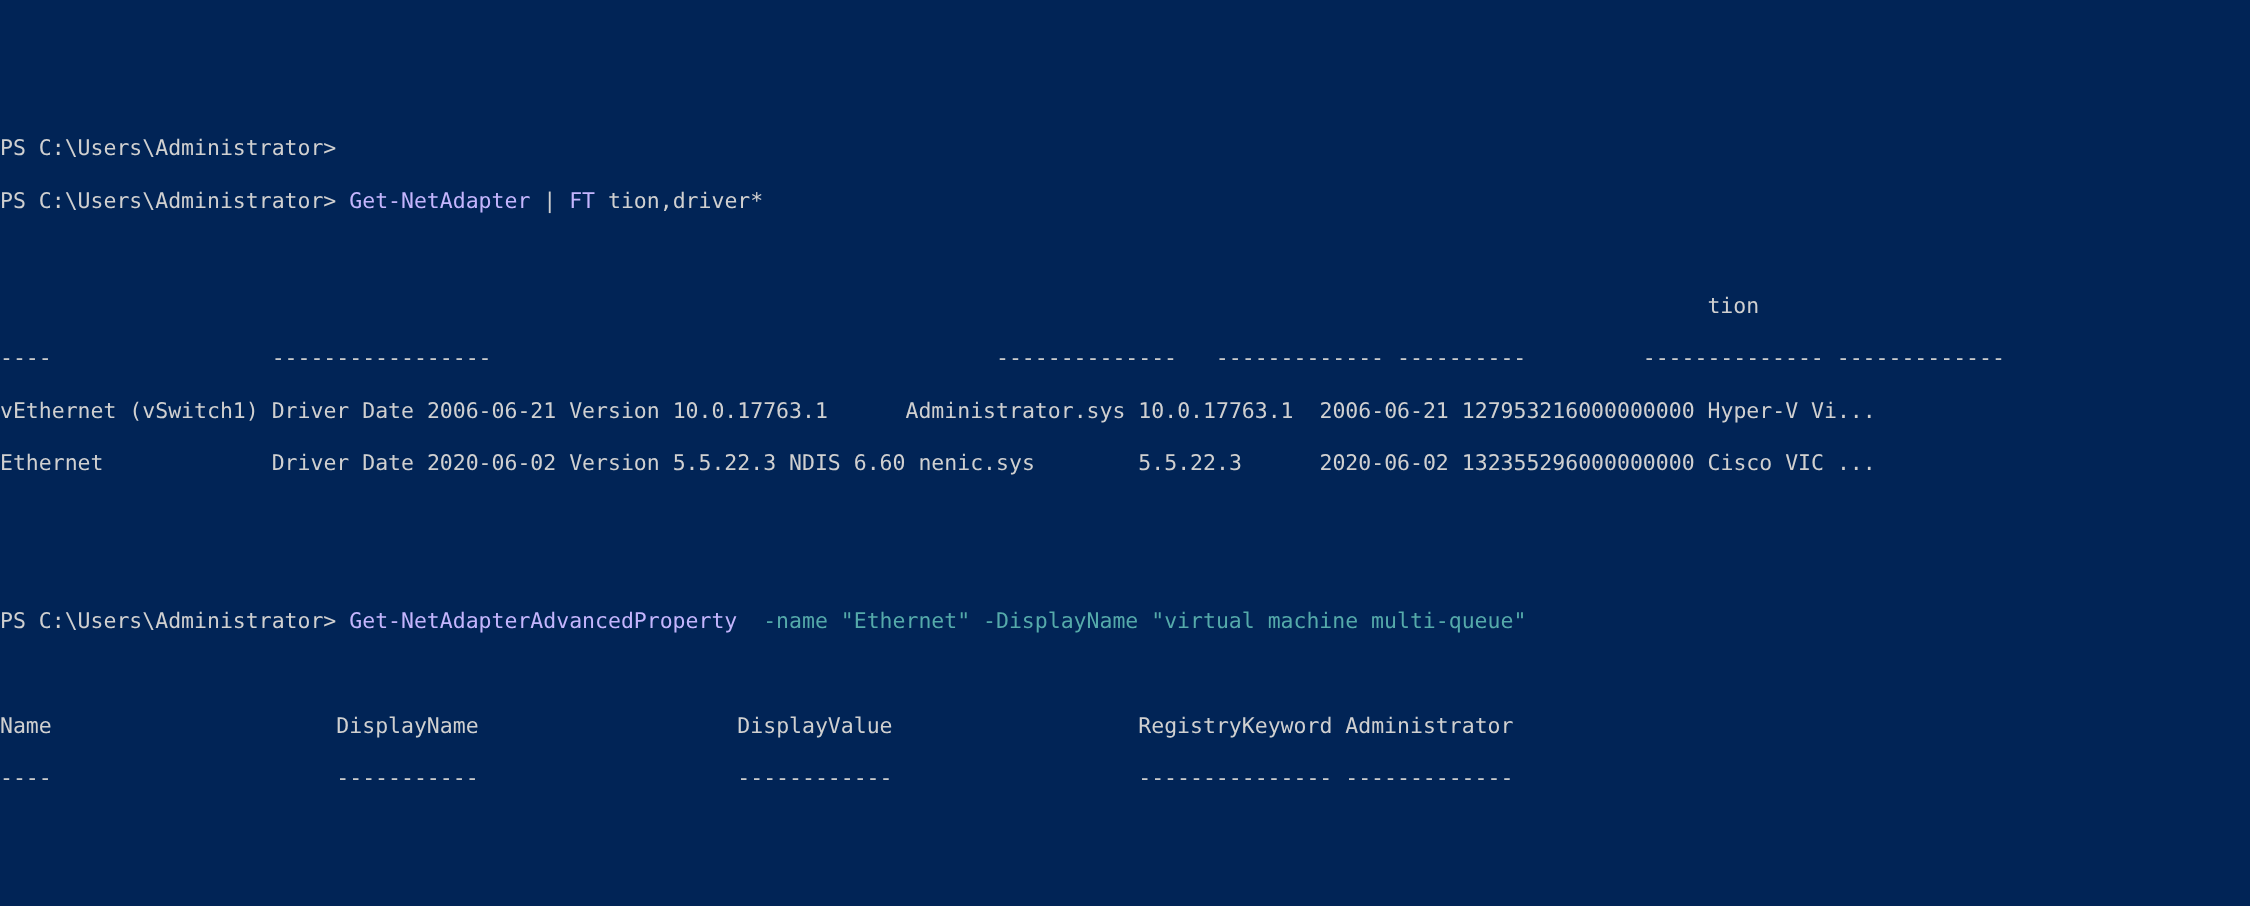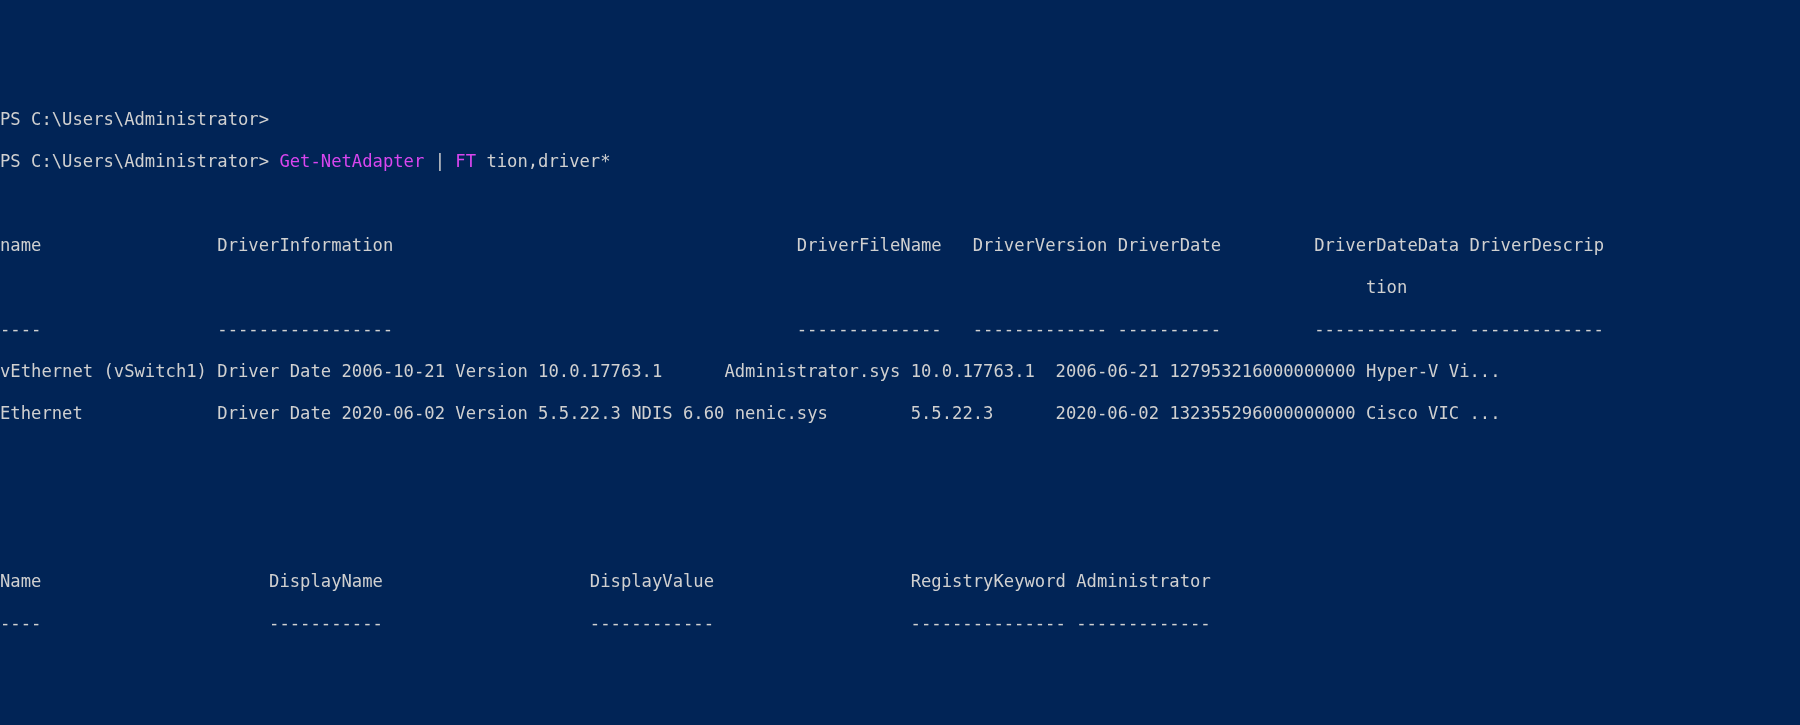--- a/index.html
+++ b/index.html
@@ -10,39 +10,39 @@
     font-size:17.2px;
     line-height:21px;
     width:1800px;
     height:725px;
     overflow:hidden;
     white-space:pre;
     letter-spacing:0px;
   }
   .term{padding:4px 0 0 0}
   .ln{display:block}
-  .cmd{color:#d946ef}
+  .cmd{color:#c4b5fd}
   .arg{color:#55aaaa}
 </style>
 </head>
 <body>
 
 
 
 <div class="term">
 <span class="ln"><span>PS C:\Users\Administrator&gt;</span></span>
 <span class="ln"><span>PS C:\Users\Administrator&gt;</span> <span class="cmd">Get-NetAdapter</span><span> | </span><span class="cmd">FT</span><span> tion,driver*</span></span>
 <span class="ln"> </span>
-<span class="ln"><span>name</span>                 <span>DriverInformation</span>                                       <span>DriverFileName</span>   <span>DriverVersion</span> <span>DriverDate</span>         <span>DriverDateData</span> <span>DriverDescrip</span></span>
 <span class="ln">                                                                                                                                    <span>tion</span></span>
 <span class="ln">----                 -----------------                                       --------------   ------------- ----------         -------------- -------------</span>
-<span class="ln"><span>vEthernet (vSwitch1)</span> <span>Driver Date 2006-10-21 Version 10.0.17763.1</span>      <span>Administrator.sys</span> <span>10.0.17763.1</span>  <span>2006-06-21</span> <span>127953216000000000</span> <span>Hyper-V Vi...</span></span>
+<span class="ln"><span>vEthernet (vSwitch1)</span> <span>Driver Date 2006-06-21 Version 10.0.17763.1</span>      <span>Administrator.sys</span> <span>10.0.17763.1</span>  <span>2006-06-21</span> <span>127953216000000000</span> <span>Hyper-V Vi...</span></span>
 <span class="ln"><span>Ethernet</span>             <span>Driver Date 2020-06-02 Version 5.5.22.3 NDIS 6.60</span> <span>nenic.sys</span>        <span>5.5.22.3</span>      <span>2020-06-02</span> <span>132355296000000000</span> <span>Cisco VIC ...</span></span>
 <span class="ln"> </span>
 <span class="ln"> </span>
+<span class="ln"><span>PS C:\Users\Administrator&gt;</span> <span class="cmd">Get-NetAdapterAdvancedProperty</span><span class="arg">  -name "Ethernet" -DisplayName "virtual machine multi-queue"</span></span>
 <span class="ln"> </span>
 <span class="ln"><span>Name</span>                      <span>DisplayName</span>                    <span>DisplayValue</span>                   <span>RegistryKeyword</span> <span>Administrator</span></span>
 <span class="ln">----                      -----------                    ------------                   --------------- -------------</span>
 
 
 
 
 
 
 

